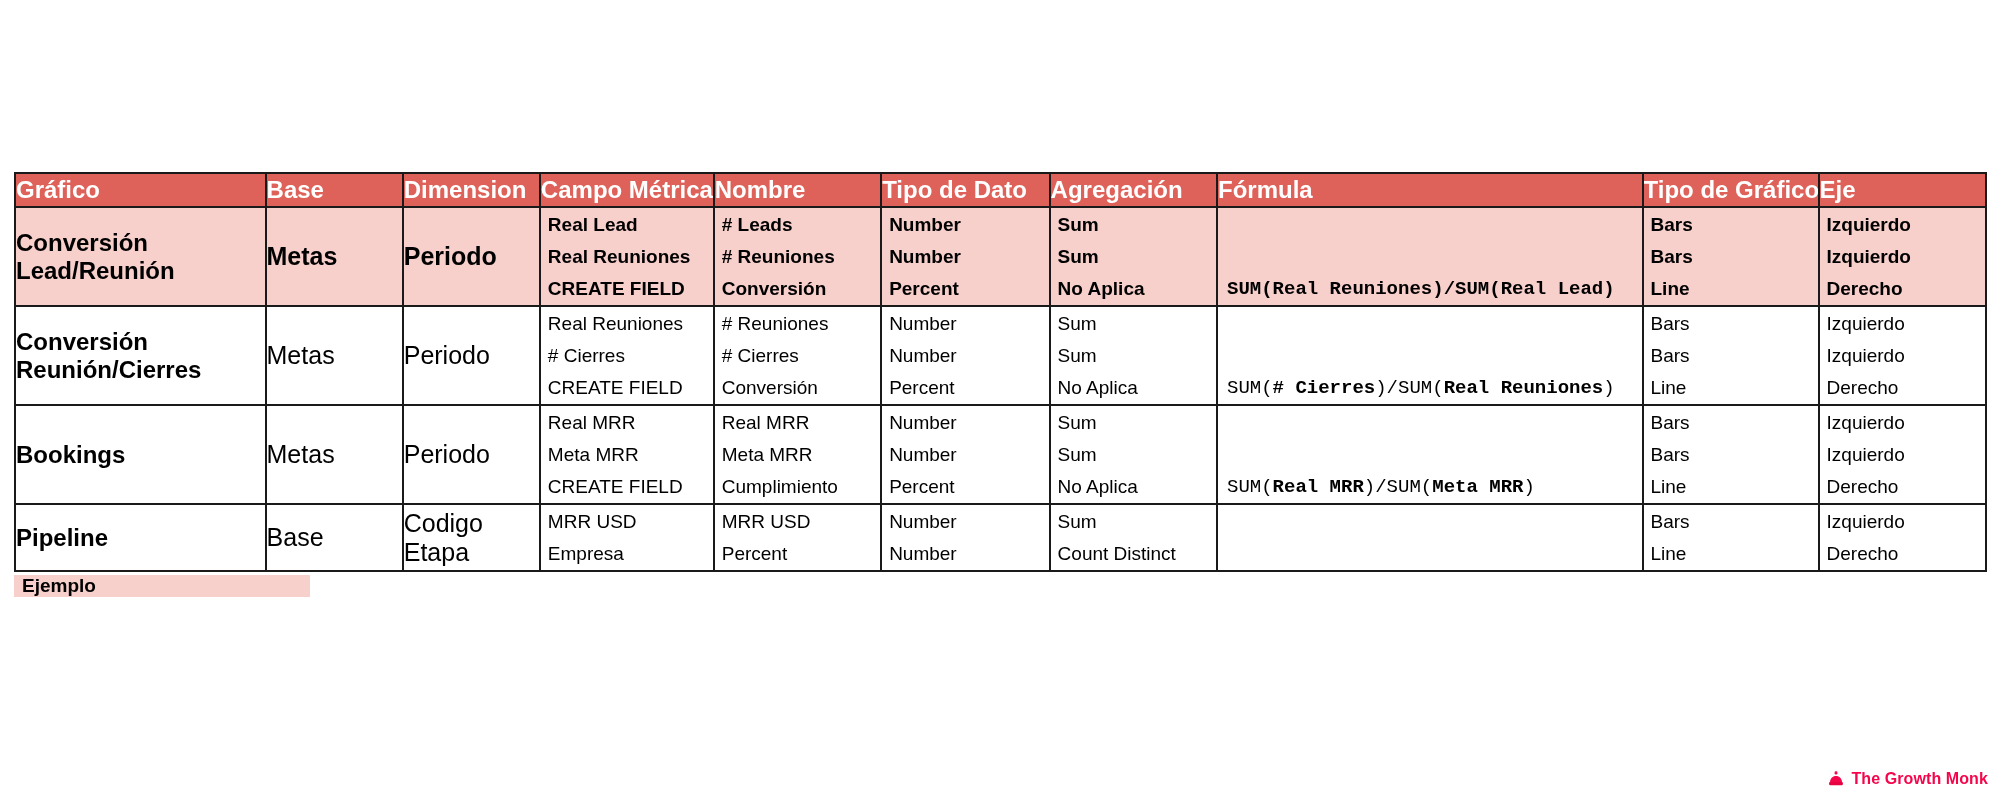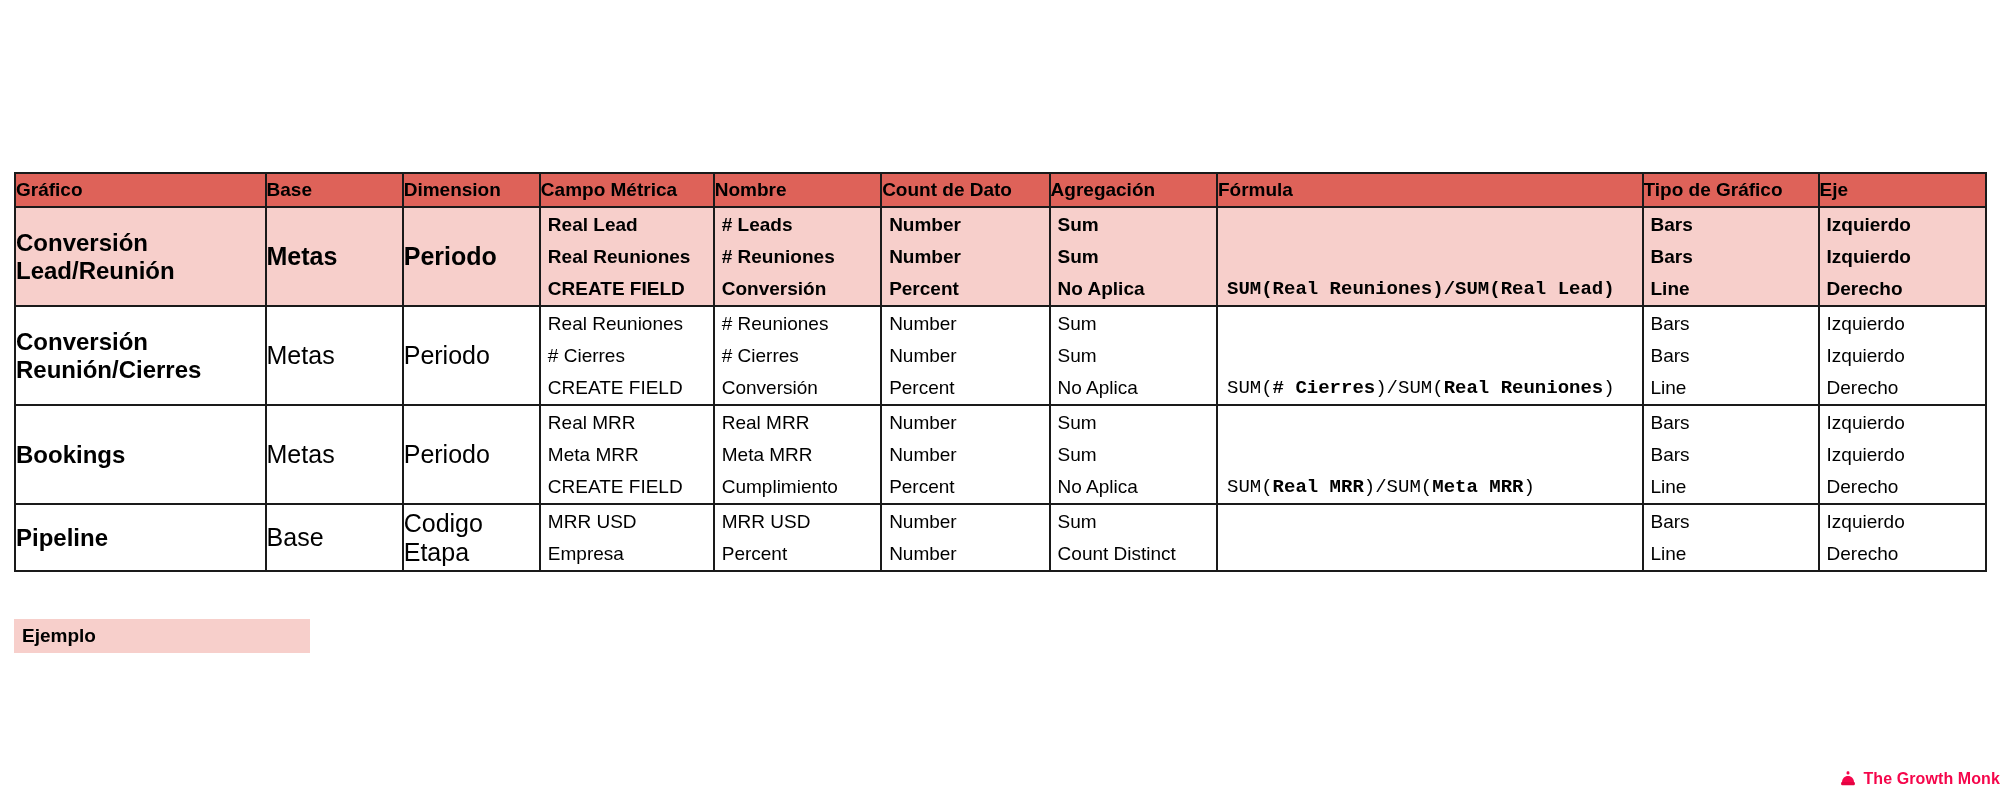--- a/index.html
+++ b/index.html
@@ -33,23 +33,23 @@
   table.spec td, table.spec th {
     border: 2px solid #1a1a1a;
     padding: 0;
     vertical-align: middle;
     text-align: left;
   }
 
   
   thead th {
     background: #de6259;
-    color: #000000;
+    color: #ffffff;
     font-weight: bold;
-    font-size: 19px;
+    font-size: 24px;
     text-align: center;
     height: 32px;
     line-height: 32px;
     padding: 0 4px;
     white-space: nowrap;
     overflow: hidden;
   }
 
   
   td.group-cell {
@@ -92,38 +92,38 @@
   td.formula-cell .fname { font-weight: bold; }
 
   
   tr.row-tall td { height: 97px; }
   tr.row-short td { height: 65px; }
 
   
   #legend-box {
     position: absolute;
     left: 14px;
-    top: 619px;
+    top: 575px;
     width: 296px;
-    height: 34px;
+    height: 22px;
     background: #f7cfcb;
     display: flex;
     align-items: center;
   }
   #legend-box .legend-label {
     font-size: 19px;
     font-weight: bold;
     color: #000000;
     padding-left: 8px;
   }
 
   
   #watermark {
     position: absolute;
-    right: 0;
+    right: 12px;
     bottom: 12px;
     display: flex;
     align-items: flex-end;
     gap: 6px;
   }
   #watermark .wm-text {
     font-size: 16px;
     font-weight: bold;
     color: #f5064b;
     letter-spacing: 0.1px;
@@ -148,21 +148,21 @@
       <col style="width:163px">
       <col style="width:155px">
     </colgroup>
     <thead>
       <tr>
         <th>Gráfico</th>
         <th>Base</th>
         <th>Dimension</th>
         <th>Campo Métrica</th>
         <th>Nombre</th>
-        <th>Count de Dato</th>
+        <th>Tipo de Dato</th>
         <th>Agregación</th>
         <th>Fórmula</th>
         <th>Tipo de Gráfico</th>
         <th>Eje</th>
       </tr>
     </thead>
     <tbody id="spec-body">
         <tr class="row-tall example">
           <td class="group-cell">Conversión Lead/Reunión</td>
           <td class="plain-cell">Metas</td>

